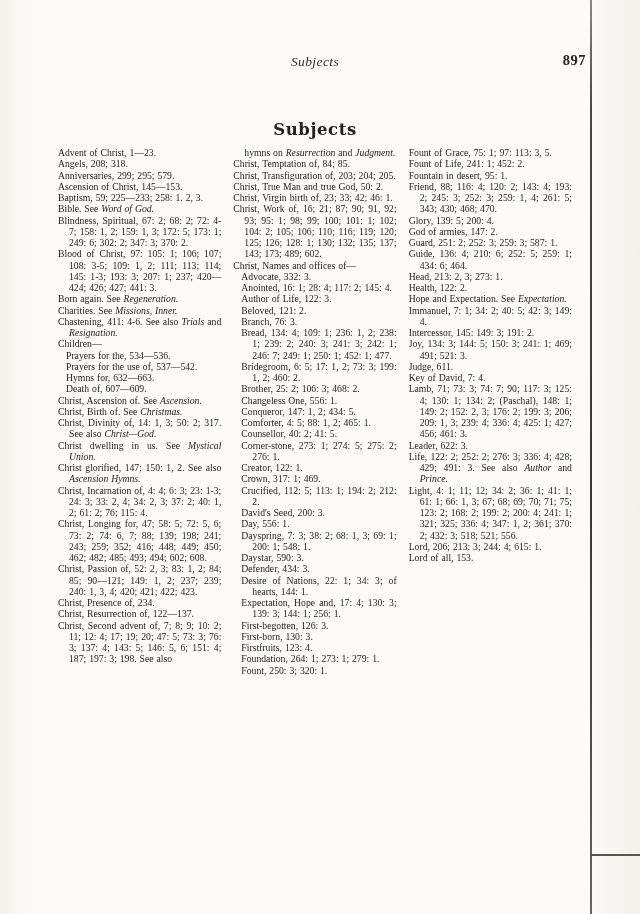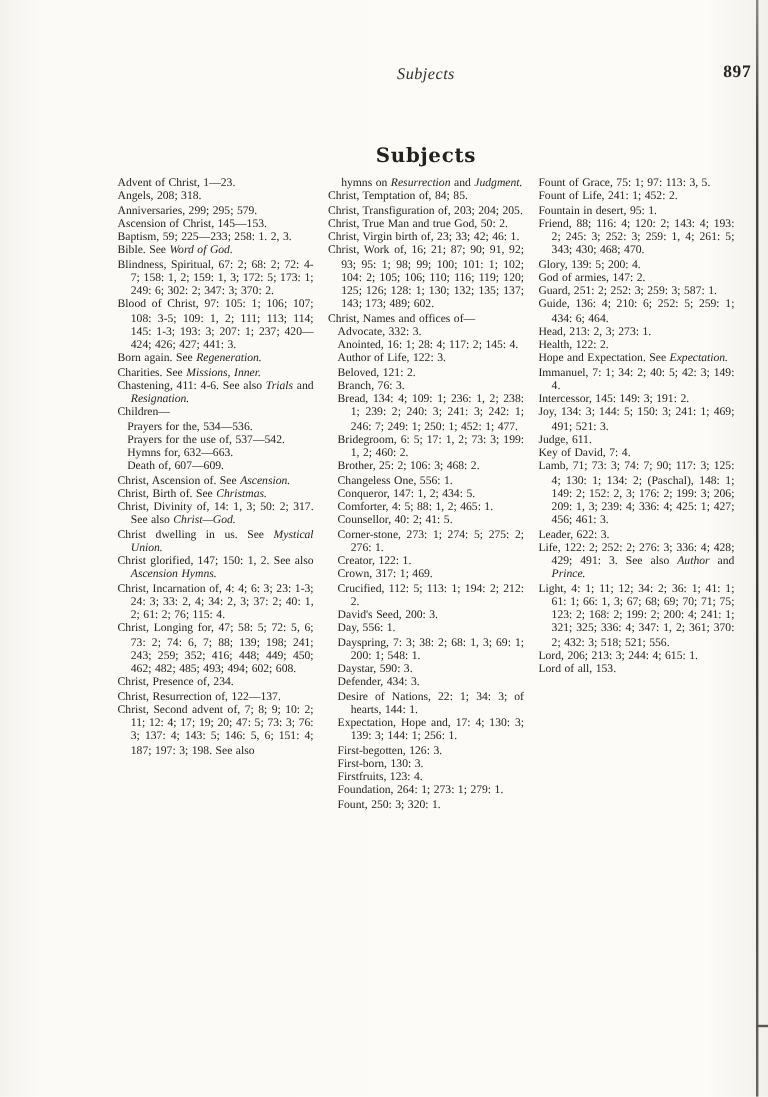--- a/index.html
+++ b/index.html
@@ -8,21 +8,21 @@
   }
   body {
     width: 640px;
     height: 914px;
     overflow: hidden;
     background: linear-gradient(90deg, #f3f2ed 0%, #fbfaf6 5%, #fcfbf8 92%, #f1f0ea 100%);
     font-family: "Liberation Serif", "DejaVu Serif", serif;
     color: #262420;
     position: relative;
   }
-  .page { position: absolute; inset: 0; margin-left: 40px; }
+  .page { position: absolute; inset: 0; }
 
   .header {
     position: absolute;
     top: 54px;
     left: 58px;
     width: 514px;
     height: 18px;
   }
   .running-head {
     position: absolute;
@@ -134,20 +134,21 @@
         <p class="entry ind1">Prayers for the use of, 537—542.</p>
         <p class="entry ind1">Hymns for, 632—663.</p>
         <p class="entry ind1">Death of, 607—609.</p>
         <p class="entry">Christ, Ascension of. See <i>Ascension.</i></p>
         <p class="entry">Christ, Birth of. See <i>Christmas.</i></p>
         <p class="entry">Christ, Divinity of, 14: 1, 3; 50: 2; 317. See also <i>Christ—God.</i></p>
         <p class="entry">Christ dwelling in us. See <i>Mystical Union.</i></p>
         <p class="entry">Christ glorified, 147; 150: 1, 2. See also <i>Ascension Hymns.</i></p>
         <p class="entry">Christ, Incarnation of, 4: 4; 6: 3; 23: 1-3; 24: 3; 33: 2, 4; 34: 2, 3; 37: 2; 40: 1, 2; 61: 2; 76; 115: 4.</p>
         <p class="entry">Christ, Longing for, 47; 58: 5; 72: 5, 6; 73: 2; 74: 6, 7; 88; 139; 198; 241; 243; 259; 352; 416; 448; 449; 450; 462; 482; 485; 493; 494; 602; 608.</p>
+        <p class="entry">Christ, Passion of, 52: 2, 3; 83: 1, 2; 84; 85; 90—121; 149: 1, 2; 237; 239; 240: 1, 3, 4; 420; 421; 422; 423.</p>
         <p class="entry">Christ, Presence of, 234.</p>
         <p class="entry">Christ, Resurrection of, 122—137.</p>
         <p class="entry">Christ, Second advent of, 7; 8; 9; 10: 2; 11; 12: 4; 17; 19; 20; 47: 5; 73: 3; 76: 3; 137: 4; 143: 5; 146: 5, 6; 151: 4; 187; 197: 3; 198. See also</p>
       </div>
       <div class="col">
         <p class="entry cont">hymns on <i>Resurrection</i> and <i>Judgment.</i></p>
         <p class="entry">Christ, Temptation of, 84; 85.</p>
         <p class="entry">Christ, Transfiguration of, 203; 204; 205.</p>
         <p class="entry">Christ, True Man and true God, 50: 2.</p>
         <p class="entry">Christ, Virgin birth of, 23; 33; 42; 46: 1.</p>

